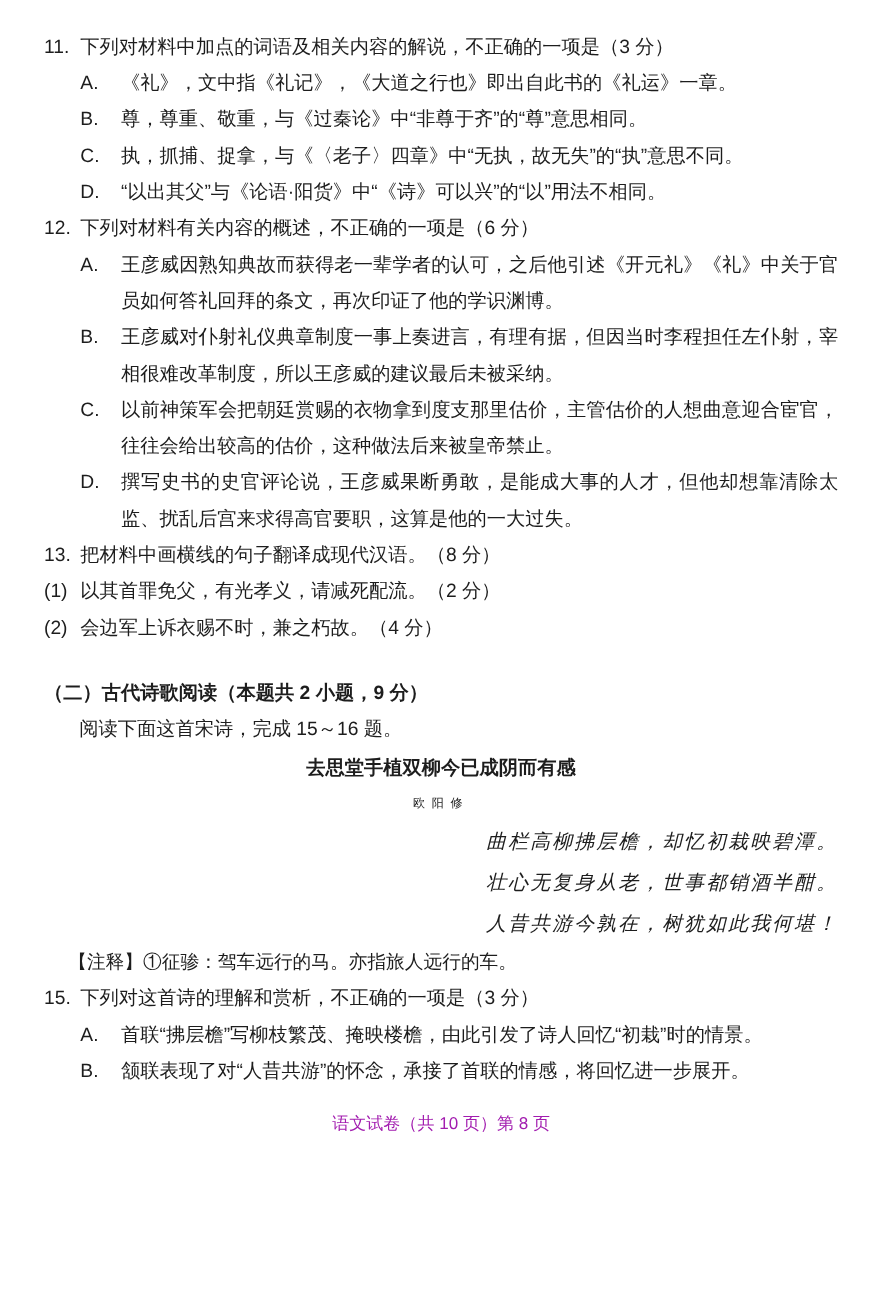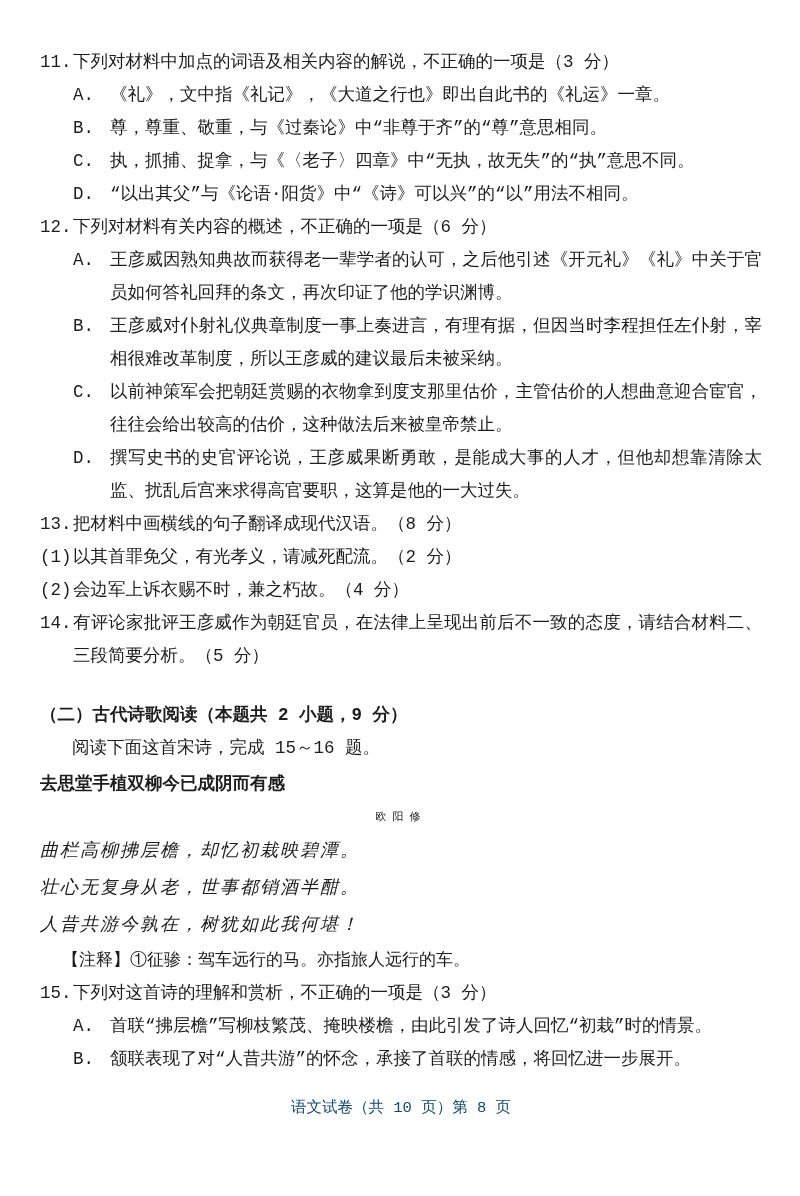--- a/index.html
+++ b/index.html
@@ -7,22 +7,22 @@
     padding: 0;
     background: #ffffff;
   }
   .page {
     position: relative;
     box-sizing: border-box;
     width: 800px;
     height: 1196px;
     margin: 0 auto;
     background: #ffffff;
-    padding: 46px 38px 0 40px;
-    font-family: Liberation Mono, monospace;
+    padding: 26px 38px 0 40px;
+    font-family: Liberation Sans, sans-serif;
     font-size: 17.5px;
     color: #1d1d1d;
     overflow: hidden;
   }
   .row {
     display: flex;
     align-items: flex-start;
     line-height: 33px;
   }
   .num {
@@ -44,48 +44,48 @@
   .section-heading {
     font-weight: bold;
     line-height: 33px;
     margin-top: 26px;
   }
   .intro {
     line-height: 33px;
     padding-left: 32px;
   }
   .poem-title {
-    text-align: left;
+    text-align: center;
     font-weight: bold;
     line-height: 33px;
     margin-top: 3px;
   }
   .poem-author {
     text-align: center;
     line-height: 32px;
     font-size: 11px;
     letter-spacing: 6px;
   }
   .poem-line {
-    text-align: left;
+    text-align: right;
     line-height: 37px;
     font-style: italic;
     font-size: 18px;
     letter-spacing: 2px;
   }
   .note {
     line-height: 33px;
     padding-left: 22px;
     font-size: 17px;
   }
   .footer {
     text-align: center;
     margin-top: 20px;
     font-size: 15.5px;
-    color: #0c4a6e;
+    color: #a21caf;
     line-height: 24px;
   }
 </style>
 </head>
 <body>
 
 <div class="page">
 
   <div>
     <div class="row">
@@ -141,26 +141,20 @@
     <div class="row">
       <span class="sub-label">(1)</span>
       <span class="txt">以其首罪免父，有光孝义，请减死配流。（2 分）</span>
     </div>
     <div class="row">
       <span class="sub-label">(2)</span>
       <span class="txt">会边军上诉衣赐不时，兼之朽故。（4 分）</span>
     </div>
   </div>
 
-  <div>
-    <div class="row">
-      <span class="num">14.</span>
-      <span class="txt">有评论家批评王彦威作为朝廷官员，在法律上呈现出前后不一致的态度，请结合材料二、三段简要分析。（5 分）</span>
-    </div>
-  </div>
 
   <div>
     <div class="section-heading">（二）古代诗歌阅读（本题共 2 小题，9 分）</div>
     <div class="intro">阅读下面这首宋诗，完成 15～16 题。</div>
     <div class="poem-title">去思堂手植双柳今已成阴而有感</div>
     <div class="poem-author">欧阳修</div>
     <div class="poem-line">曲栏高柳拂层檐，却忆初栽映碧潭。</div>
     <div class="poem-line">壮心无复身从老，世事都销酒半酣。</div>
     <div class="poem-line">人昔共游今孰在，树犹如此我何堪！</div>
     <div class="note">【注释】①征骖：驾车远行的马。亦指旅人远行的车。</div>

